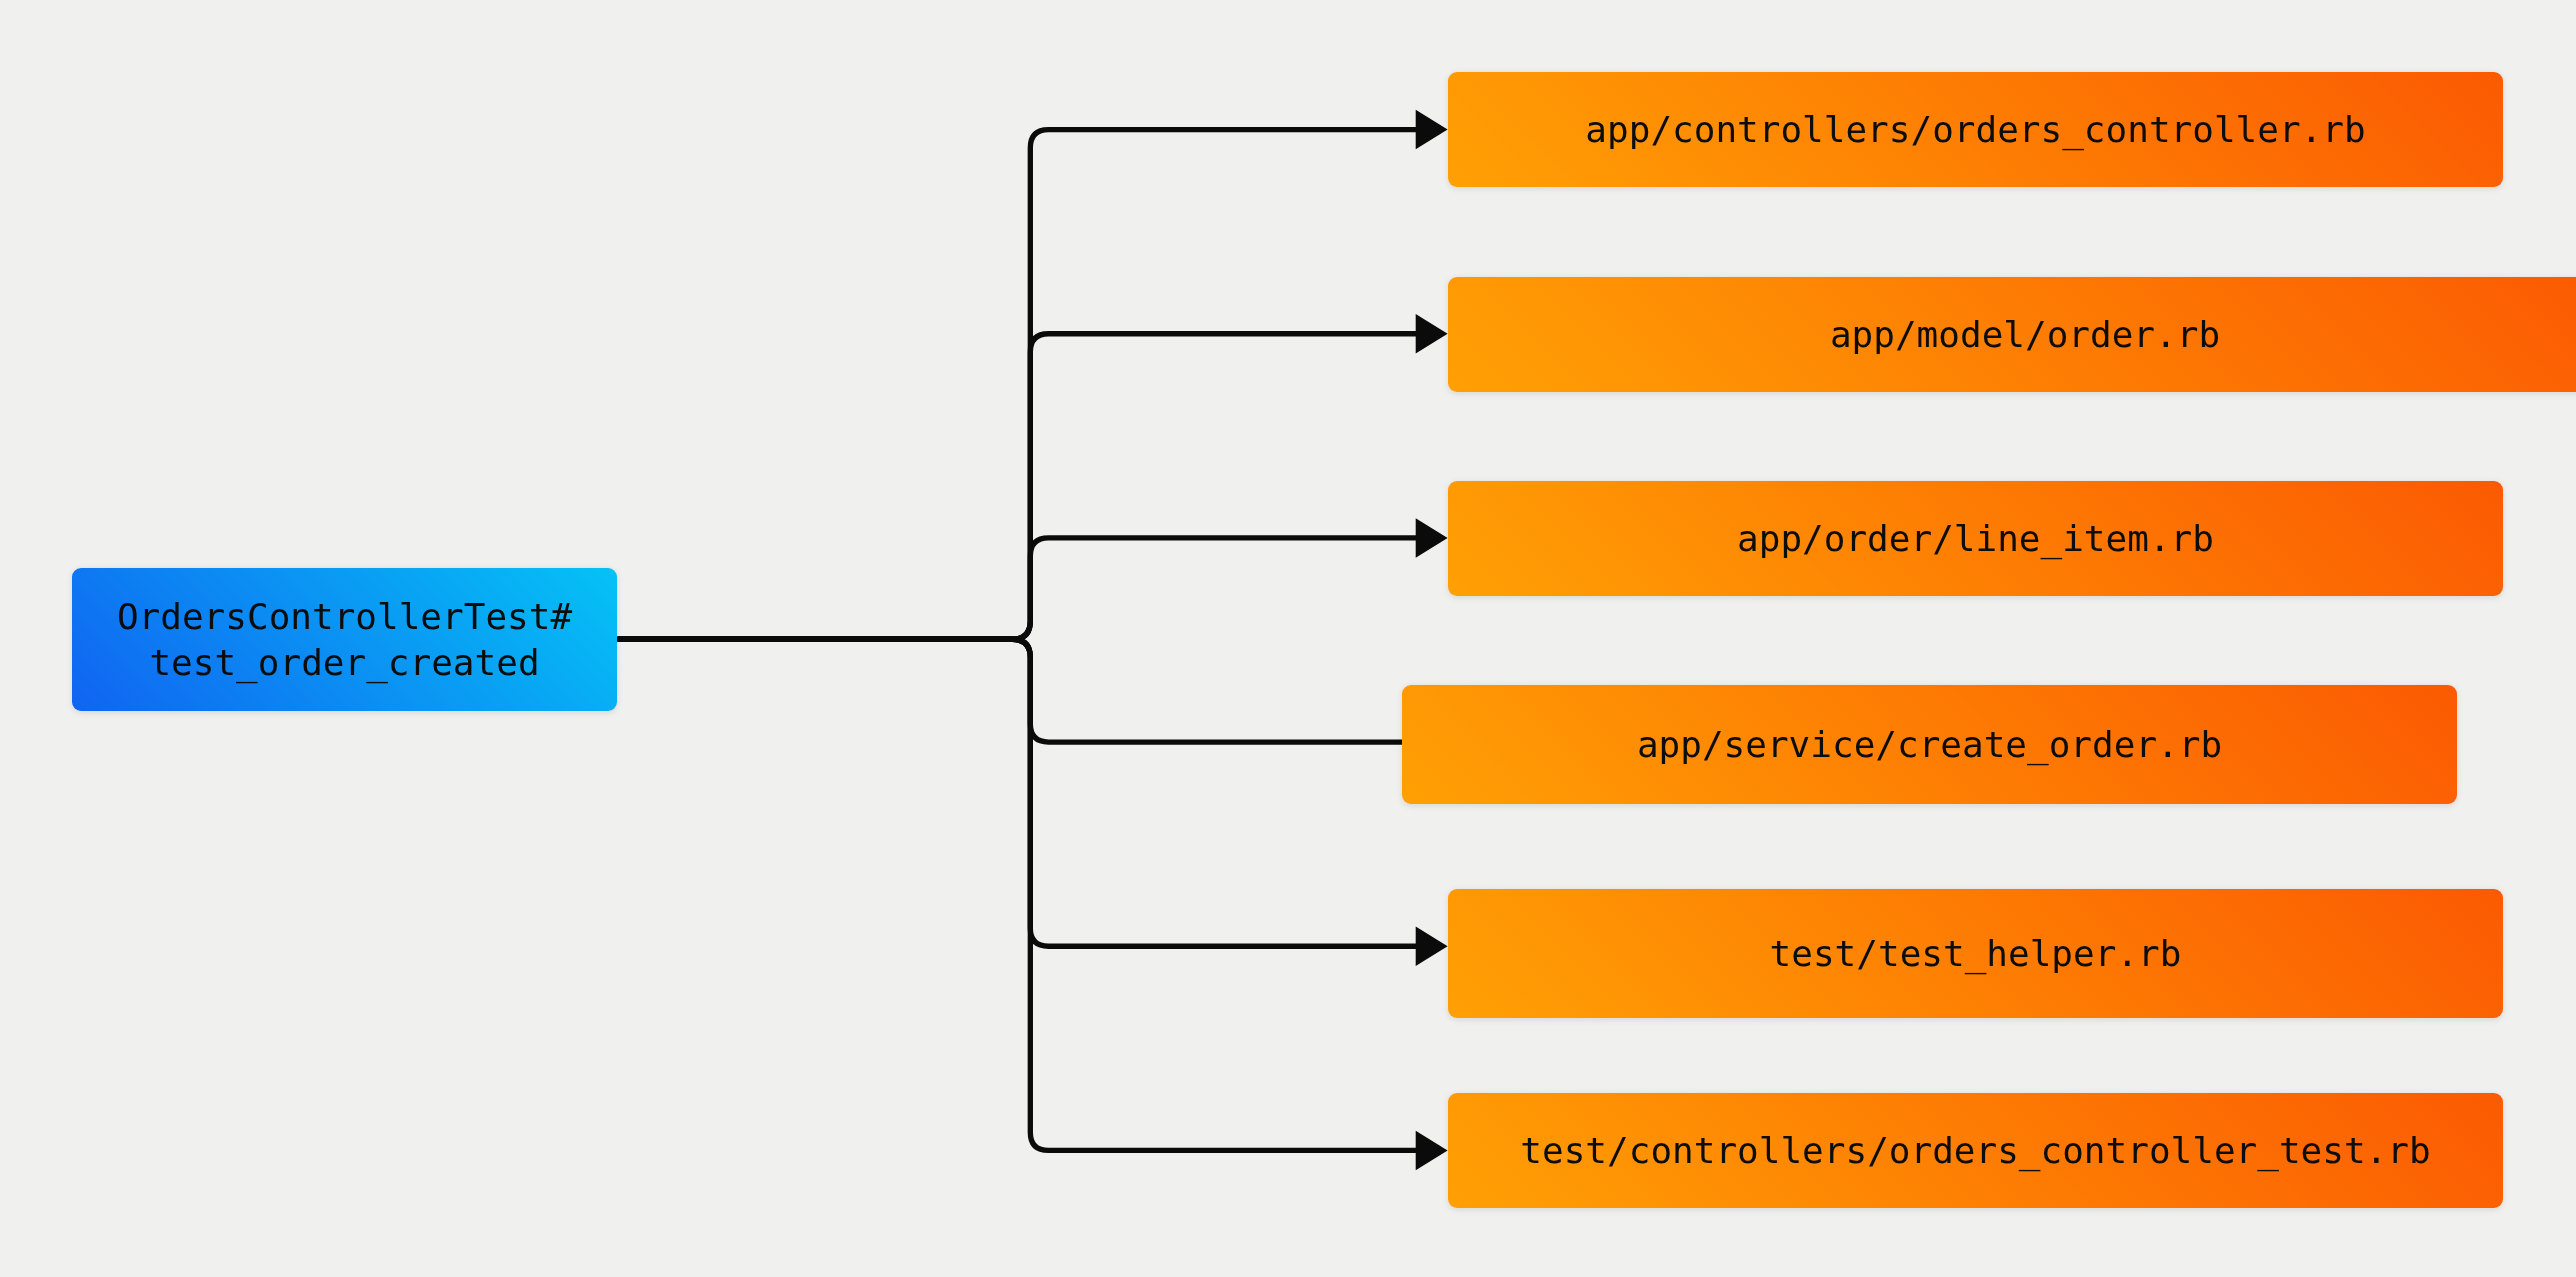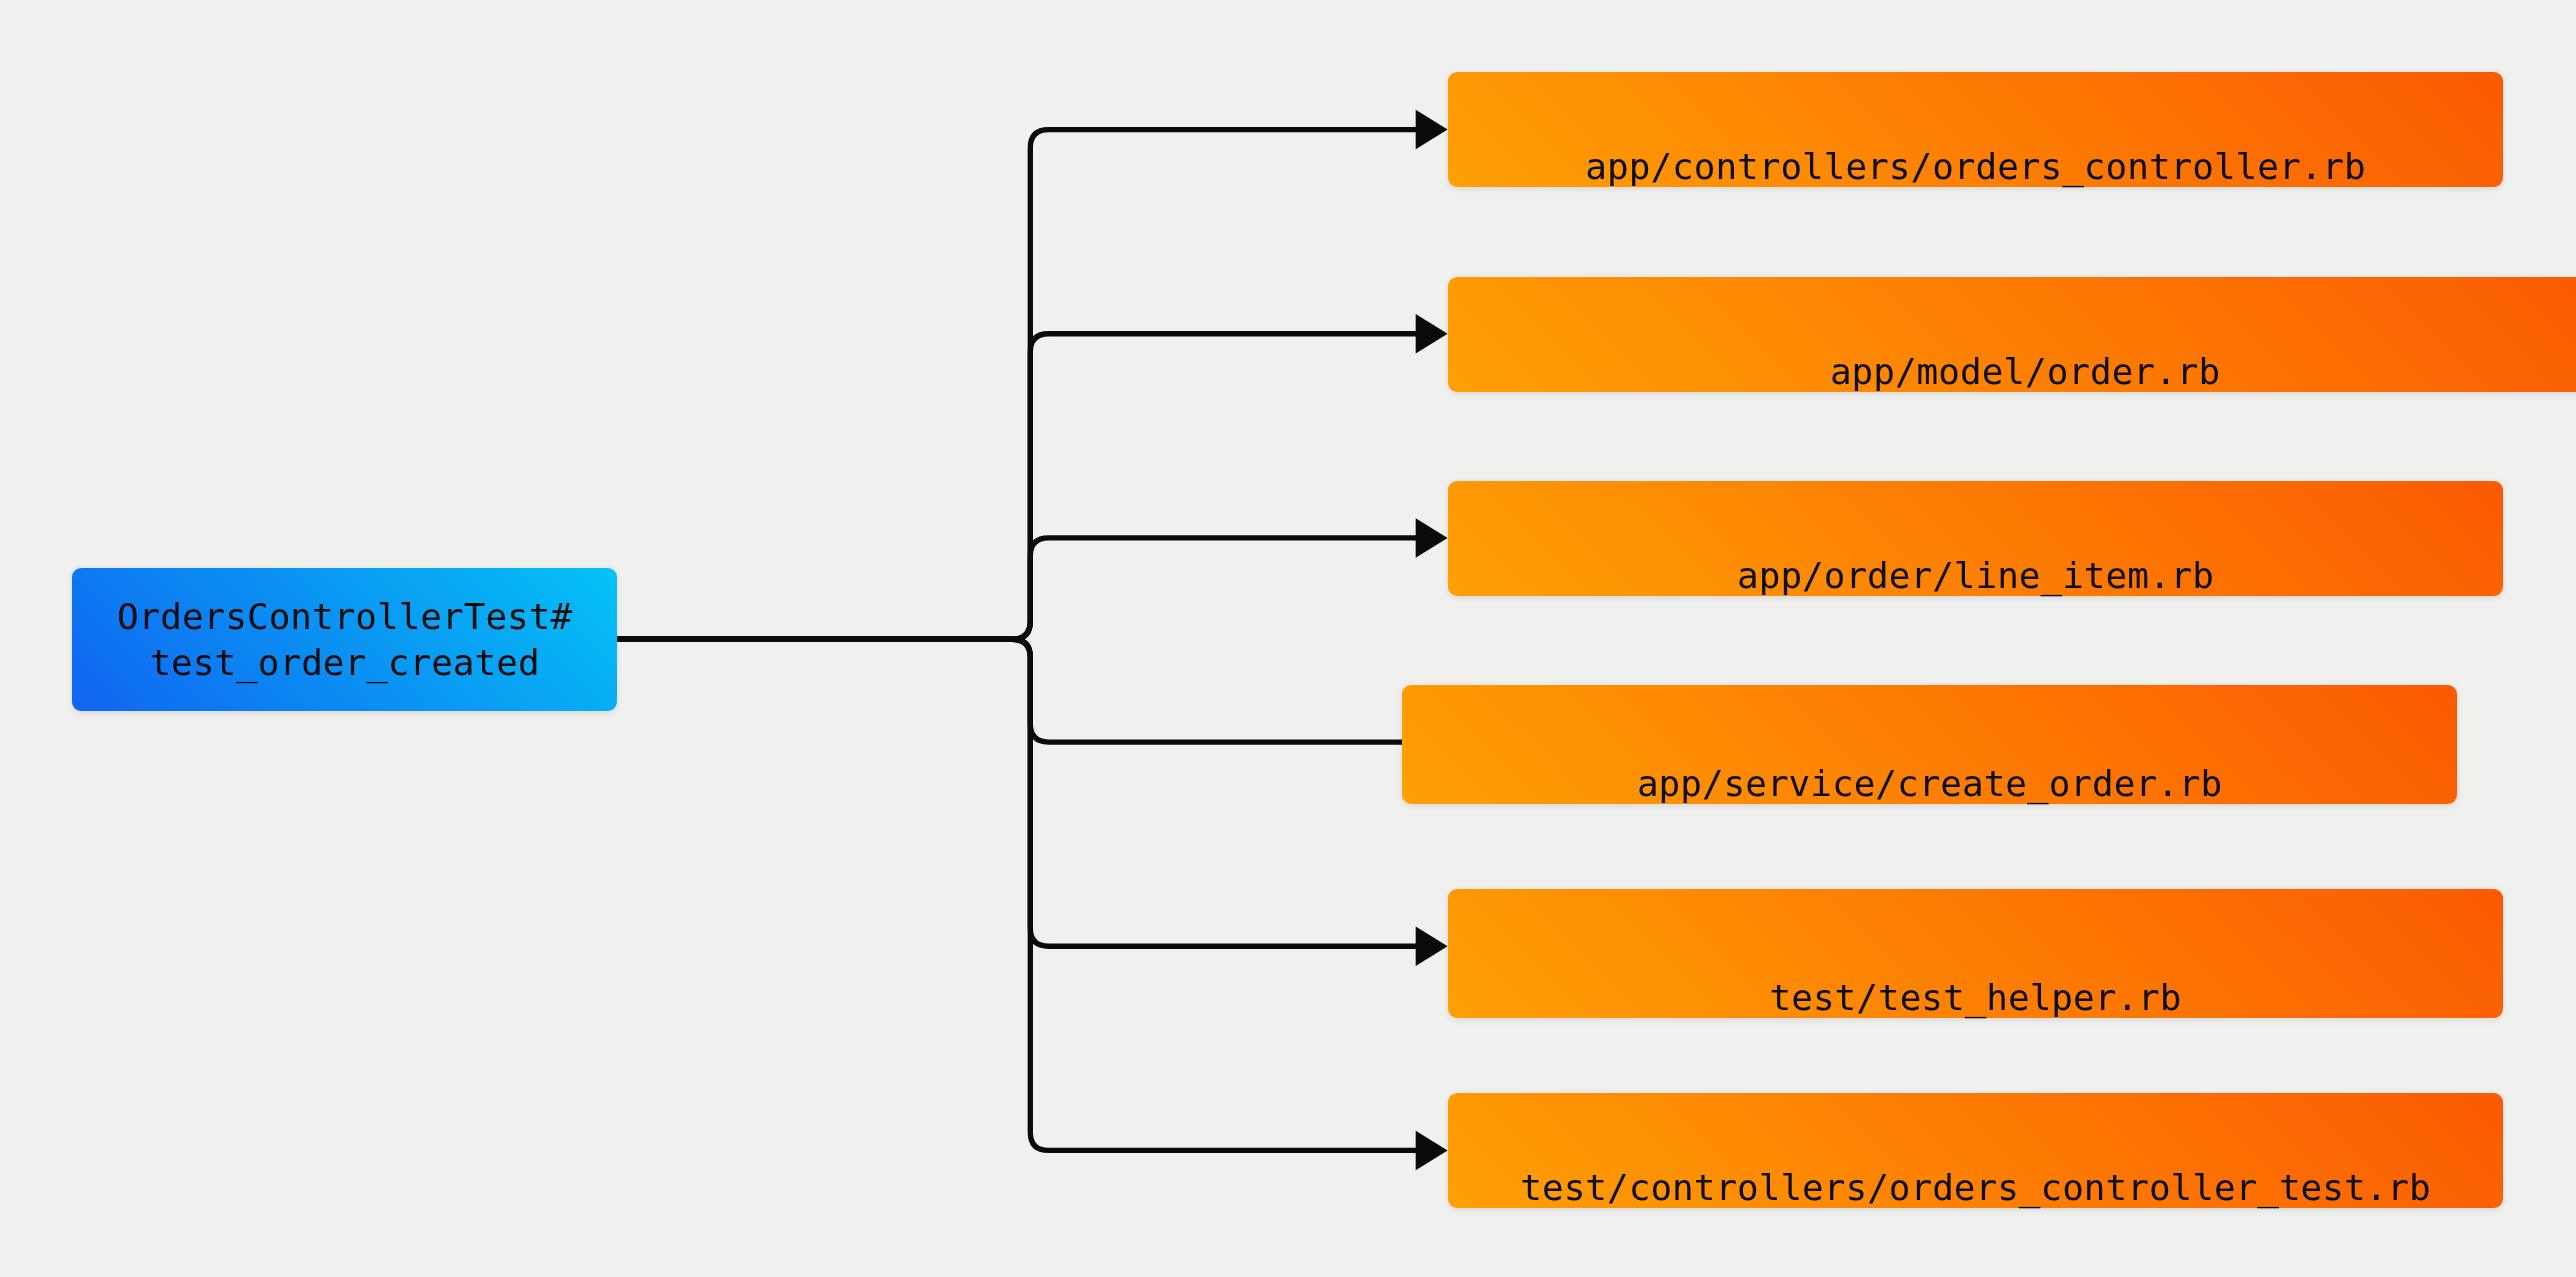--- a/index.html
+++ b/index.html
@@ -51,21 +51,20 @@
     left: 72px;
     top: 568px;
     width: 545px;
     height: 143px;
     flex-direction: column;
     line-height: 46px;
     background: linear-gradient(45deg, var(--src-from, #1064f1) 0%, var(--src-to, #05c2f5) 100%);
   }
   .node.target {
     background: linear-gradient(45deg, var(--tgt-from, #ffa004) 0%, var(--tgt-to, #fb5a02) 100%);
-    align-items: flex-end;
   }
 </style>
 </head>
 <body>
 
 <div class="canvas">
 
   <svg class="edges" viewBox="0 0 3388 1680" xmlns="http://www.w3.org/2000/svg">
       <path d="M 812 841 H 1331 Q 1355 841 1355 817 V 194.5 Q 1355 170.5 1379 170.5 H 1864" class="edge"></path>
       <polygon points="1904,170.5 1862,144.5 1862,196.5" class="arrowhead"></polygon>

